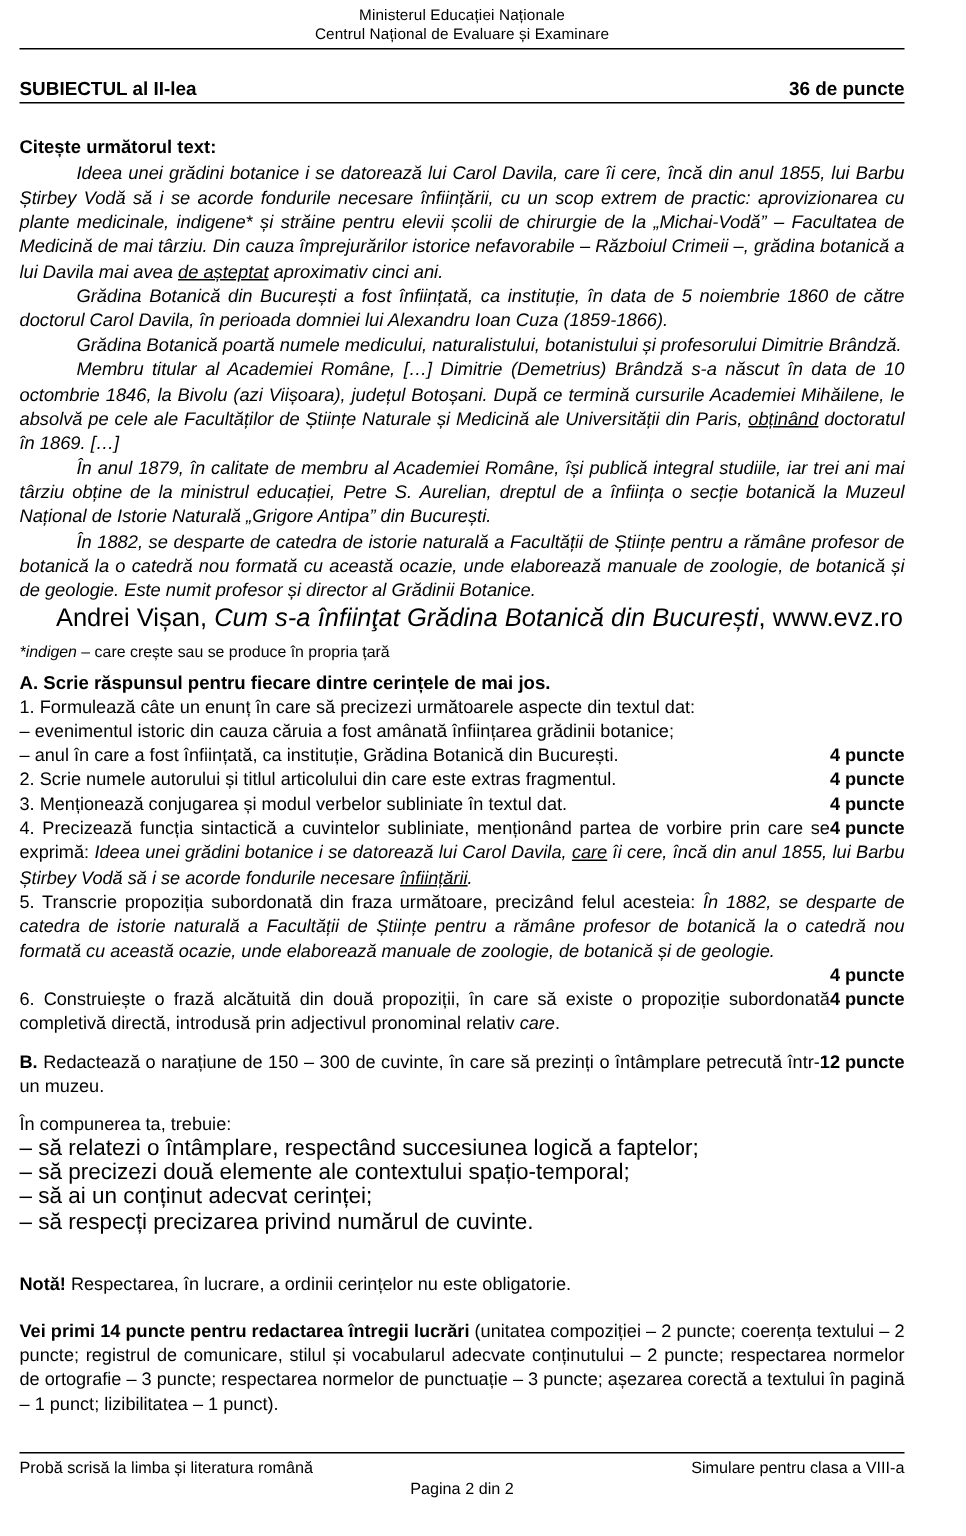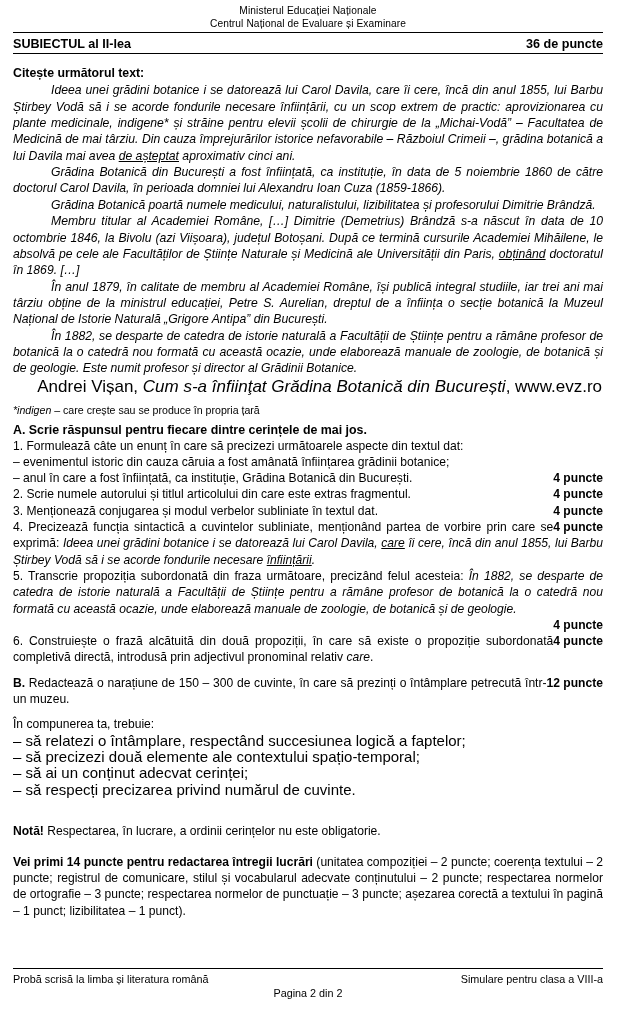--- a/index.html
+++ b/index.html
@@ -35,31 +35,31 @@
     margin-top: 2px;
   }
 
   
   .subject-row {
     display: flex;
     justify-content: space-between;
     align-items: baseline;
     font-weight: bold;
     font-size: 12.6px;
-    margin-top: 4px;
+    margin-top: 19px;
     padding-bottom: 2px;
     border-bottom: 1.3px solid #000;
   }
   .subject-row .left  { white-space: nowrap; }
   .subject-row .right { white-space: nowrap; }
 
   .read-line {
     font-weight: bold;
     font-size: 12.3px;
-    margin-top: 12px;
+    margin-top: 22px;
     margin-bottom: 2px;
   }
 
   
   .lit {
     font-size: 12.2px;
     line-height: 16.35px;
     text-align: justify;
     font-style: italic;
   }
@@ -189,21 +189,21 @@
   <div class="subject-row">
     <span class="left">SUBIECTUL al II-lea</span>
     <span class="right">36 de puncte</span>
   </div>
 
   <div class="read-line">Citește următorul text:</div>
 
   <div class="lit">
     <p><span>Ideea unei grădini botanice i se datorează lui Carol Davila, care îi cere, încă din anul 1855, lui Barbu Știrbey Vodă să i se acorde fondurile necesare înființării, cu un scop extrem de practic: aprovizionarea cu plante medicinale, indigene* și străine pentru elevii școlii de chirurgie de la „Michai-Vodă” – Facultatea de Medicină de mai târziu. Din cauza împrejurărilor istorice nefavorabile – Războiul Crimeii –, grădina botanică a lui Davila mai avea </span><u>de așteptat</u><span> aproximativ cinci ani.</span></p>
     <p>Grădina Botanică din București a fost înființată, ca instituție, în data de 5 noiembrie 1860 de către doctorul Carol Davila, în perioada domniei lui Alexandru Ioan Cuza (1859-1866).</p>
-    <p>Grădina Botanică poartă numele medicului, naturalistului, lizibilitatea și profesorului Dimitrie Brândză.</p>
+    <p>Grădina Botanică poartă numele medicului, naturalistului, botanistului și profesorului Dimitrie Brândză.</p>
     <p><span>Membru titular al Academiei Române, […] Dimitrie (Demetrius) Brândză s-a născut în data de 10 octombrie 1846, la Bivolu (azi Viișoara), județul Botoșani. După ce termină cursurile Academiei Mihăilene, le absolvă pe cele ale Facultăților de Științe Naturale și Medicină ale Universității din Paris, </span><u>obținând</u><span> doctoratul în 1869. […]</span></p>
     <p>În anul 1879, în calitate de membru al Academiei Române, își publică integral studiile, iar trei ani mai târziu obține de la ministrul educației, Petre S. Aurelian, dreptul de a înființa o secție botanică la Muzeul Național de Istorie Naturală „Grigore Antipa” din București.</p>
     <p>În 1882, se desparte de catedra de istorie naturală a Facultății de Științe pentru a rămâne profesor de botanică la o catedră nou formată cu această ocazie, unde elaborează manuale de zoologie, de botanică și de geologie. Este numit profesor și director al Grădinii Botanice.</p>
   </div>
 
   <div class="attribution"><span>Andrei Vișan, </span><i>Cum s-a înfiinţat Grădina Botanică din București</i><span>, www.evz.ro</span></div>
 
   <div class="footnote"><i>*indigen</i><span> – care crește sau se produce în propria țară</span></div>
 
   <div class="sec-head">A. Scrie răspunsul pentru fiecare dintre cerințele de mai jos.</div>

